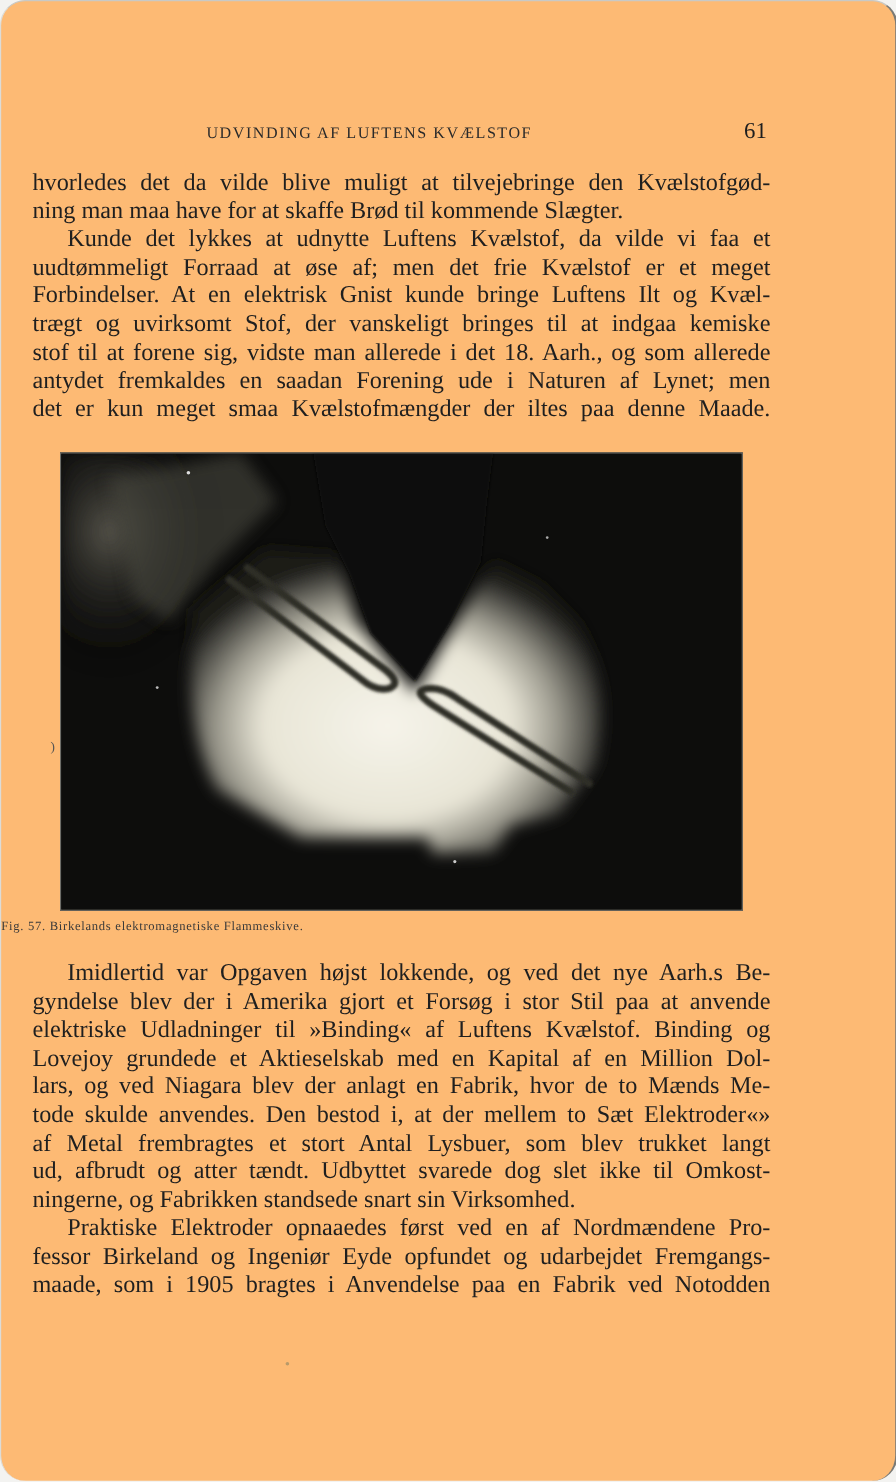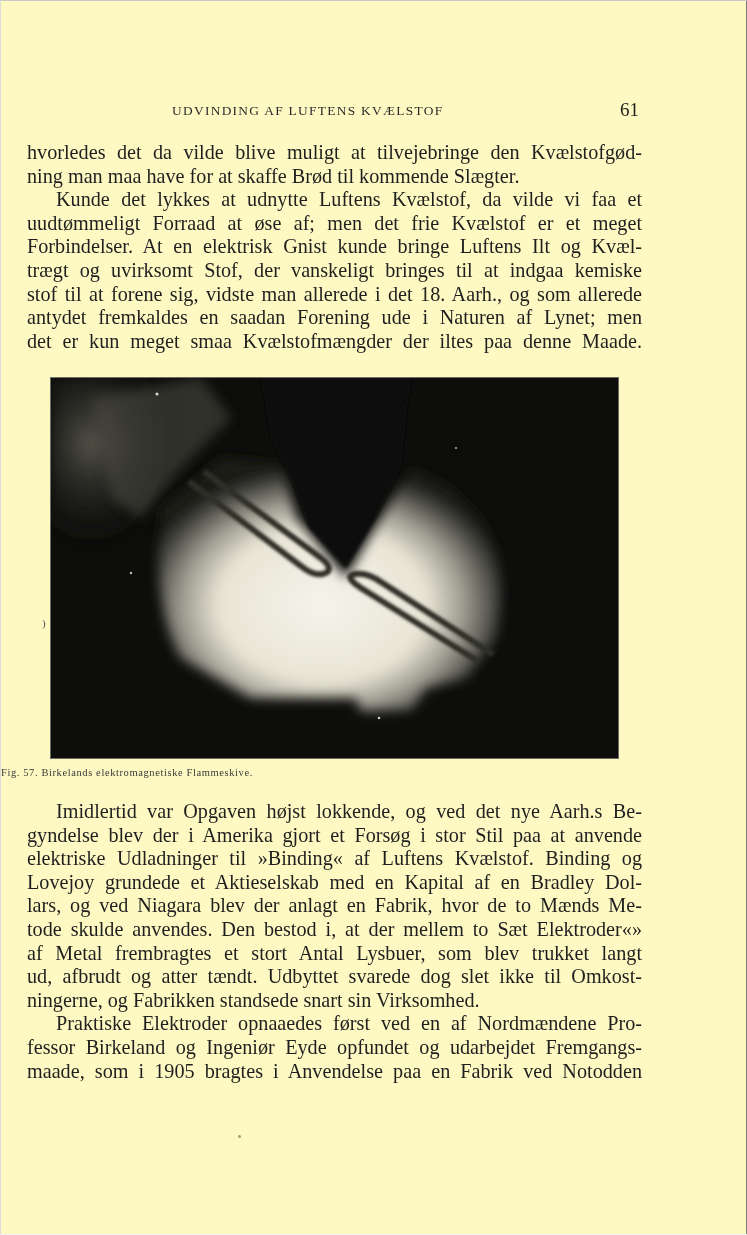--- a/index.html
+++ b/index.html
@@ -12,24 +12,25 @@
       height: 1235px;
       position: relative;
       overflow: hidden;
       font-family: "Liberation Serif", "DejaVu Serif", serif;
       color: #1e1e1e;
     }
     .page {
       position: absolute;
       left: 0; top: 0;
       width: 745px; height: 1233px;
-      background: #fef9c3;
+      background: #fdba74;
       border-top: 1px solid #c9c9c5;
       border-right: 2px solid #7a7a76;
       border-left: 1px solid #dcdcd8;
+      border-radius: 21px;
     }
     .running-head {
       position: absolute;
       top: 98px;
       left: 0;
       width: 747px;
       height: 24px;
     }
     .running-title {
       position: absolute;
@@ -177,21 +178,21 @@
   </div>
 
   <span class="margin-mark">)</span>
 
   <div class="caption">Fig. 57.   Birkelands elektromagnetiske Flammeskive.</div>
 
   <div class="text-block" id="block2">
     <span class="line indent">Imidlertid var Opgaven højst lokkende, og ved det nye Aarh.s Be-</span>
     <span class="line">gyndelse blev der i Amerika gjort et Forsøg i stor Stil paa at anvende</span>
     <span class="line">elektriske Udladninger til »Binding« af Luftens Kvælstof. Binding og</span>
-    <span class="line">Lovejoy grundede et Aktieselskab med en Kapital af en Bradley  Dol-</span>
+    <span class="line">Lovejoy grundede et Aktieselskab med en Kapital af en Million  Dol-</span>
     <span class="line">lars, og ved Niagara blev der anlagt en Fabrik, hvor de to Mænds Me-</span>
     <span class="line">tode skulde anvendes. Den bestod i, at der mellem to Sæt Elektroder«»</span>
     <span class="line">af Metal frembragtes et stort Antal Lysbuer, som blev trukket langt</span>
     <span class="line">ud, afbrudt og atter tændt. Udbyttet svarede dog slet ikke til Omkost-</span>
     <span class="line last">ningerne, og Fabrikken standsede snart sin Virksomhed.</span>
     <span class="line indent">Praktiske Elektroder opnaaedes først ved en af Nordmændene Pro-</span>
     <span class="line">fessor Birkeland og Ingeniør Eyde opfundet og udarbejdet Fremgangs-</span>
     <span class="line">maade, som i 1905 bragtes i Anvendelse paa en Fabrik ved Notodden</span>
   </div>
 

